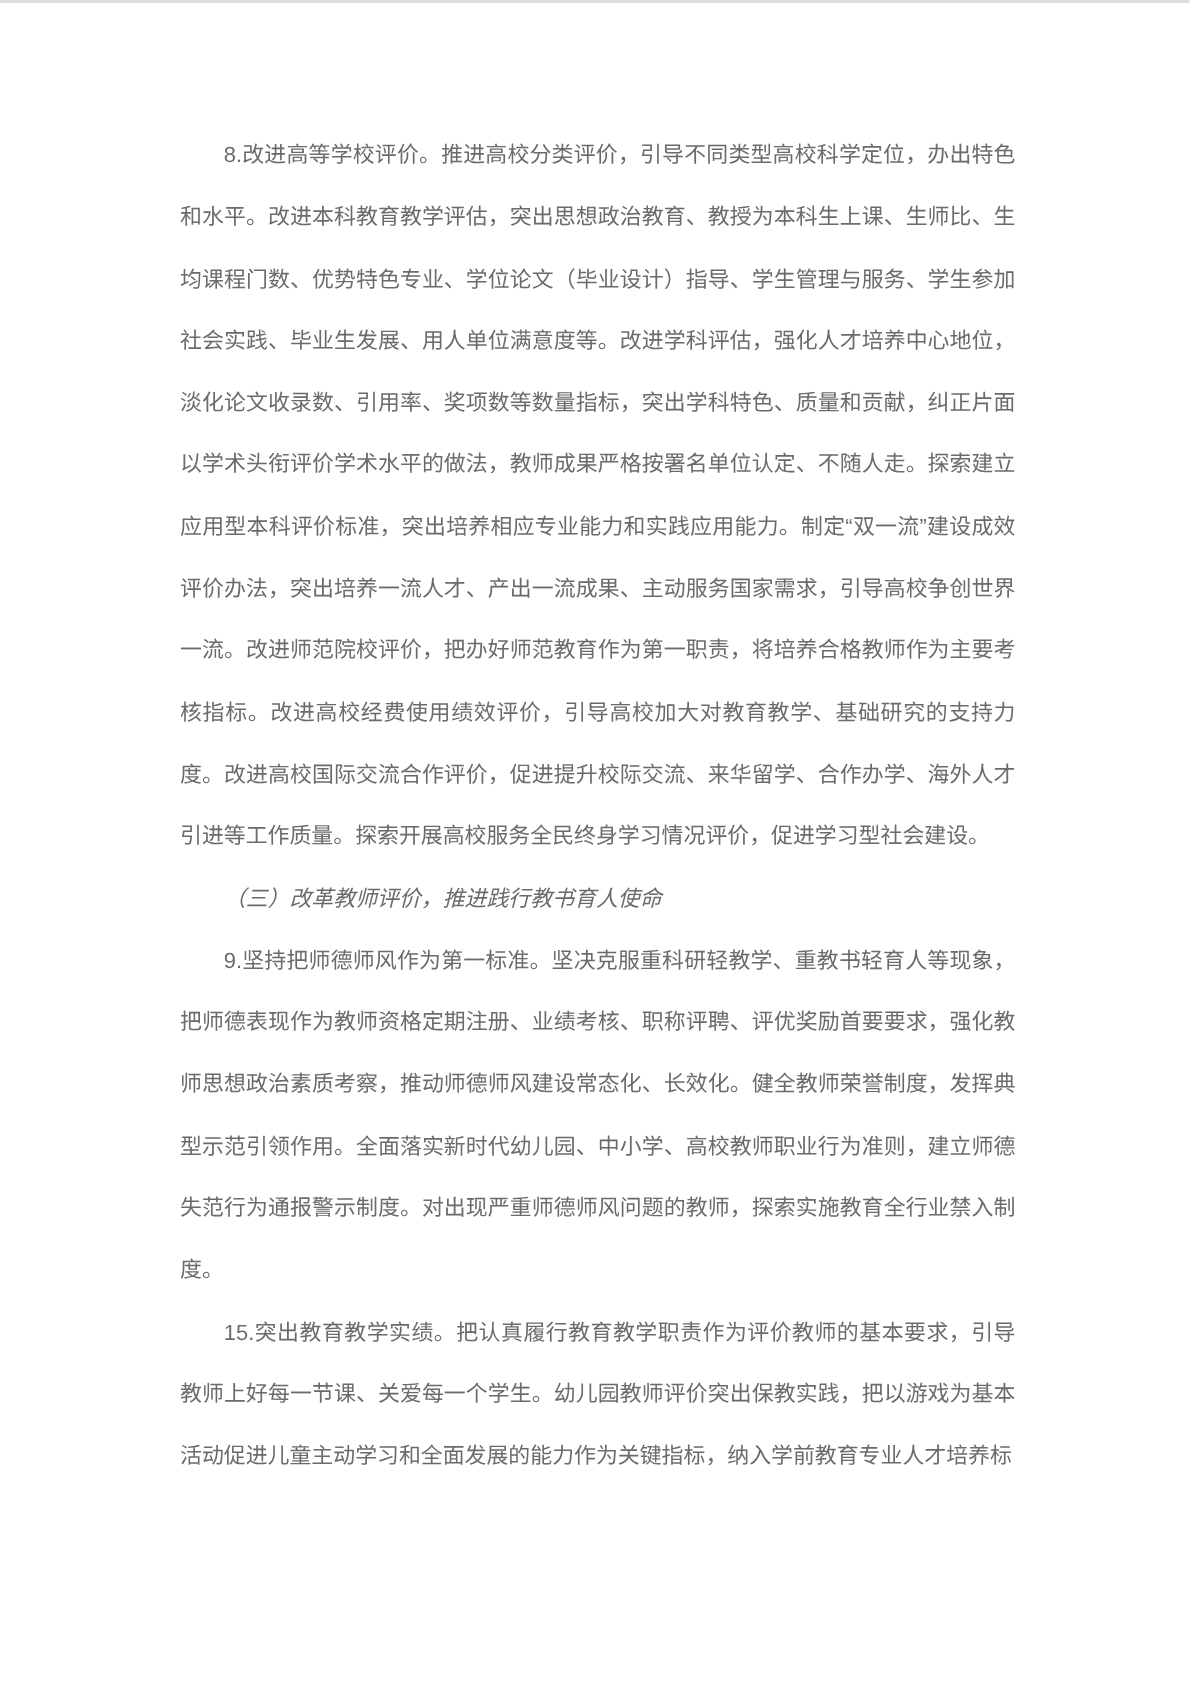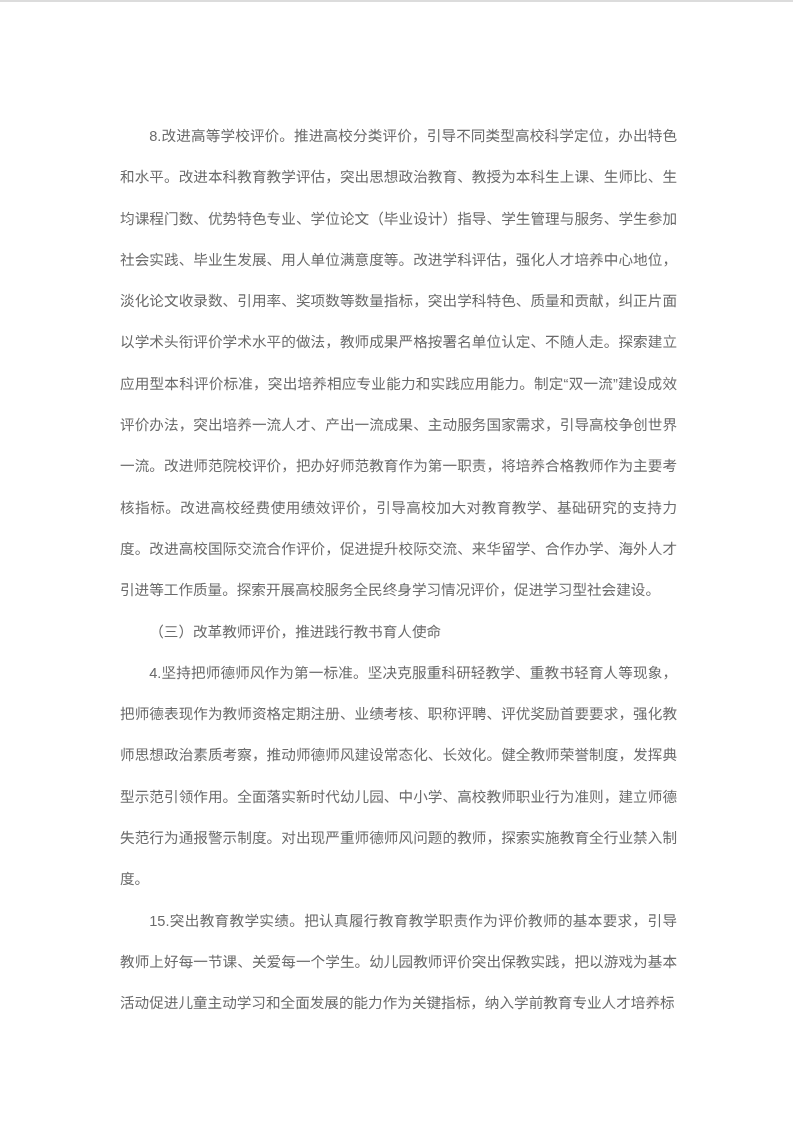--- a/index.html
+++ b/index.html
@@ -12,44 +12,45 @@
     height: 1122px;
     overflow: hidden;
     font-family: "Liberation Sans", sans-serif;
   }
   .page {
     box-sizing: border-box;
     width: 793px;
     height: 1122px;
     background: #ffffff;
     border-top: 2px solid #dcdcdc;
-    padding: 114px 116px 0 120px;
+    padding: 82px 116px 0 120px;
   }
   .doc-body {
     width: 557px;
   }
   .para {
     margin: 0;
     padding: 0;
     font-size: 14.6px;
     line-height: 41.3px;
     color: #6b6b6b;
     text-align: justify;
     text-justify: inter-ideograph;
     text-indent: 2em;
     letter-spacing: 0;
     word-break: break-all;
   }
   .heading {
     font-weight: normal;
+    font-style: italic;
   }
 </style>
 </head>
 <body>
 
 <div class="page">
   <div class="doc-body">
     <p class="para">8.改进高等学校评价。推进高校分类评价，引导不同类型高校科学定位，办出特色和水平。改进本科教育教学评估，突出思想政治教育、教授为本科生上课、生师比、生均课程门数、优势特色专业、学位论文（毕业设计）指导、学生管理与服务、学生参加社会实践、毕业生发展、用人单位满意度等。改进学科评估，强化人才培养中心地位，淡化论文收录数、引用率、奖项数等数量指标，突出学科特色、质量和贡献，纠正片面以学术头衔评价学术水平的做法，教师成果严格按署名单位认定、不随人走。探索建立应用型本科评价标准，突出培养相应专业能力和实践应用能力。制定“双一流”建设成效评价办法，突出培养一流人才、产出一流成果、主动服务国家需求，引导高校争创世界一流。改进师范院校评价，把办好师范教育作为第一职责，将培养合格教师作为主要考核指标。改进高校经费使用绩效评价，引导高校加大对教育教学、基础研究的支持力度。改进高校国际交流合作评价，促进提升校际交流、来华留学、合作办学、海外人才引进等工作质量。探索开展高校服务全民终身学习情况评价，促进学习型社会建设。</p>
     <p class="para heading">（三）改革教师评价，推进践行教书育人使命</p>
-    <p class="para">4.坚持把师德师风作为第一标准。坚决克服重科研轻教学、重教书轻育人等现象，把师德表现作为教师资格定期注册、业绩考核、职称评聘、评优奖励首要要求，强化教师思想政治素质考察，推动师德师风建设常态化、长效化。健全教师荣誉制度，发挥典型示范引领作用。全面落实新时代幼儿园、中小学、高校教师职业行为准则，建立师德失范行为通报警示制度。对出现严重师德师风问题的教师，探索实施教育全行业禁入制度。</p>
+    <p class="para">9.坚持把师德师风作为第一标准。坚决克服重科研轻教学、重教书轻育人等现象，把师德表现作为教师资格定期注册、业绩考核、职称评聘、评优奖励首要要求，强化教师思想政治素质考察，推动师德师风建设常态化、长效化。健全教师荣誉制度，发挥典型示范引领作用。全面落实新时代幼儿园、中小学、高校教师职业行为准则，建立师德失范行为通报警示制度。对出现严重师德师风问题的教师，探索实施教育全行业禁入制度。</p>
     <p class="para">15.突出教育教学实绩。把认真履行教育教学职责作为评价教师的基本要求，引导教师上好每一节课、关爱每一个学生。幼儿园教师评价突出保教实践，把以游戏为基本活动促进儿童主动学习和全面发展的能力作为关键指标，纳入学前教育专业人才培养标</p>
   </div>
 </div>
 
 </body></html>

